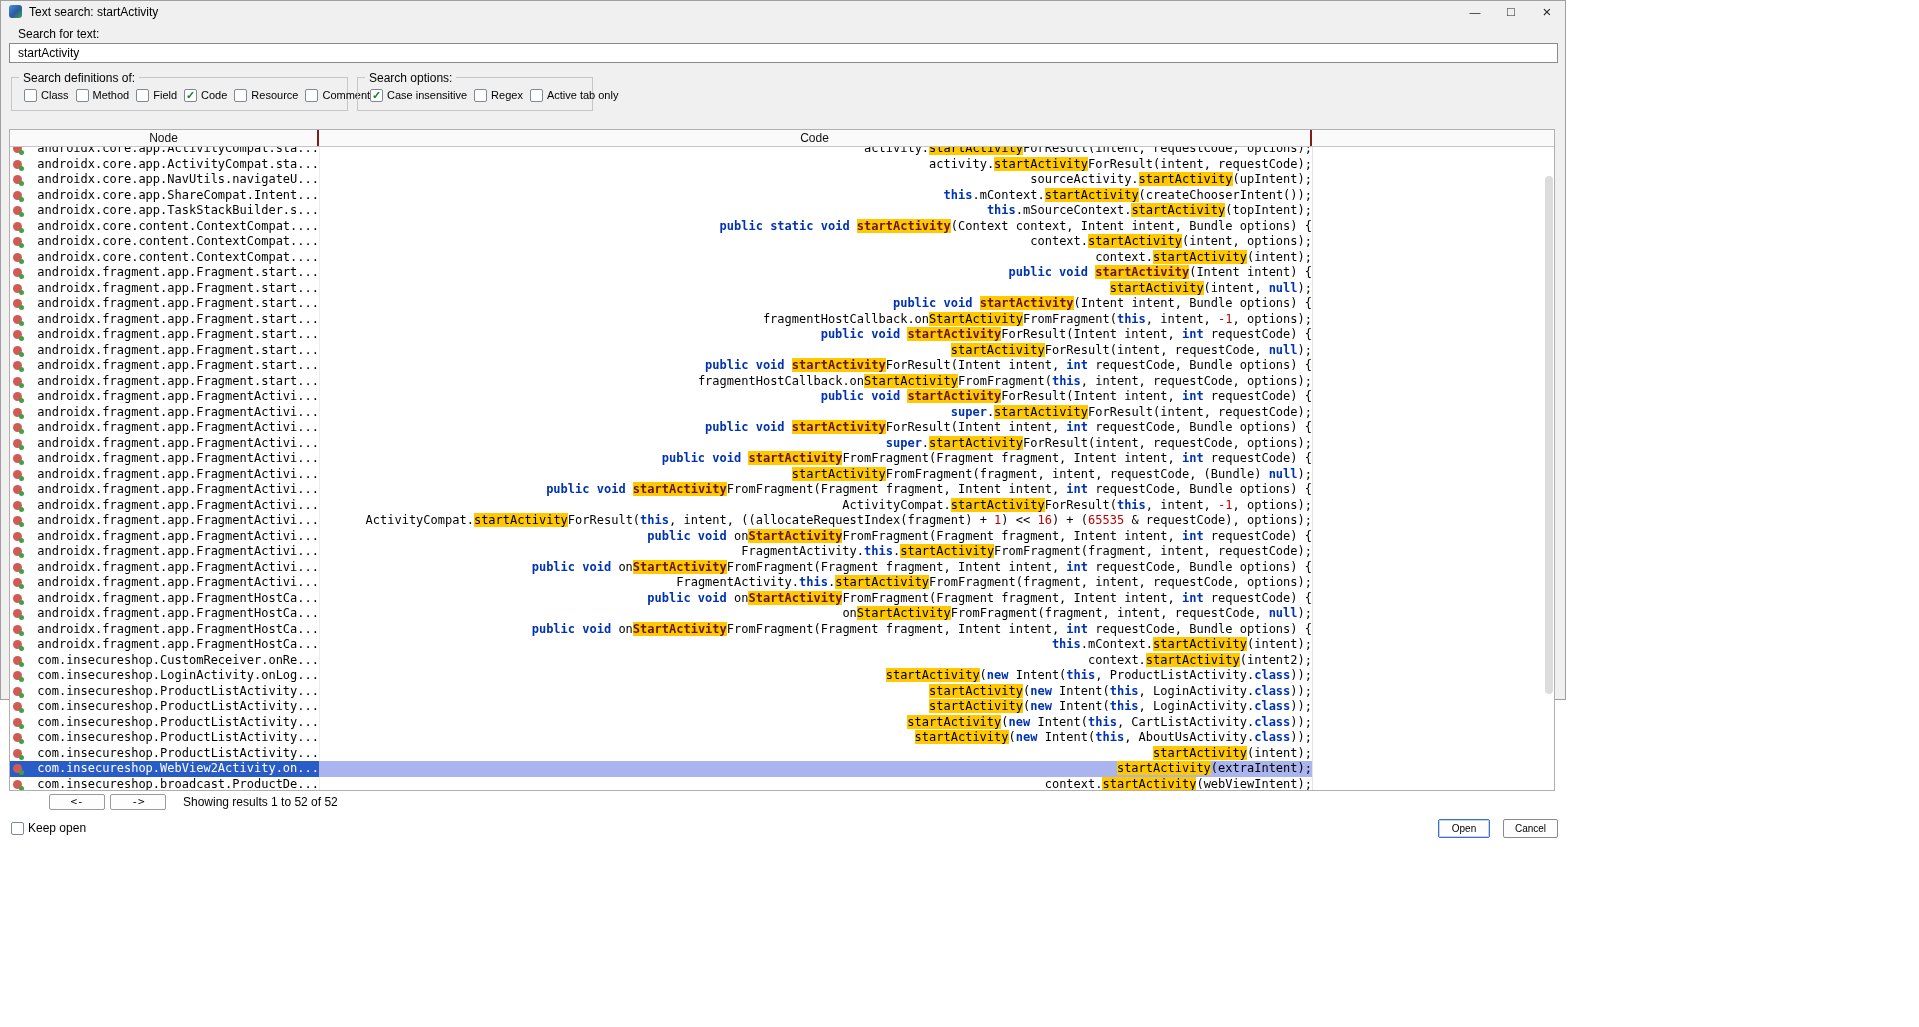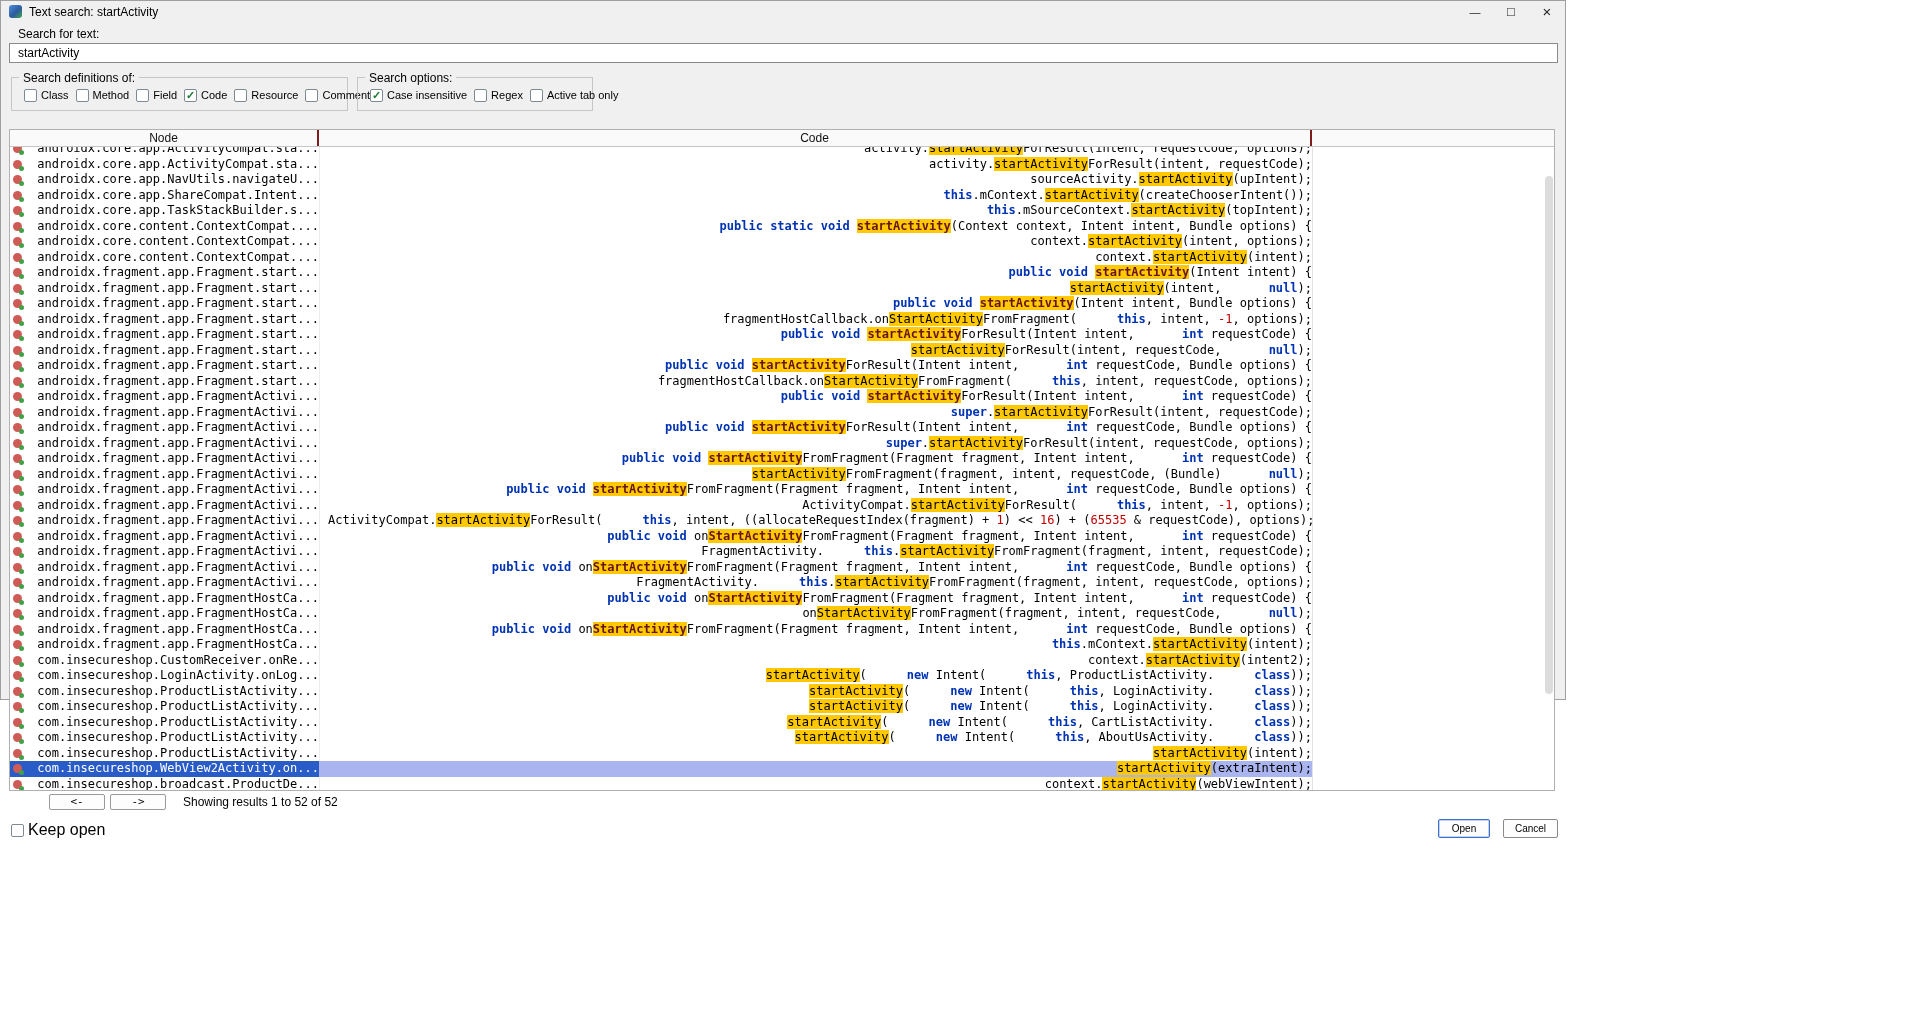--- a/index.html
+++ b/index.html
@@ -47,36 +47,36 @@
   .row { display: flex; height: 15.5px; line-height: 15.5px; font-family: "DejaVu Sans Mono", monospace;
          font-size: 12px; white-space: nowrap; background: #fff; text-align: right; }
   .cell-node { width: 309px; flex: none; position: relative; overflow: hidden; padding-left: 18px; color: #000; }
   .micon { position: absolute; left: 3px; top: 3px; width: 10px; height: 10px; }
   .micon::before { content: ""; position: absolute; left: 0; top: 0; width: 9px; height: 9px; border-radius: 50%; background: #cf5b56; }
   .micon::after { content: ""; position: absolute; right: -1px; bottom: -1px; width: 5px; height: 5px; border-radius: 50%; background: #43a047; }
   .cell-code { width: 993px; flex: none; overflow: hidden; padding-left: 8px; border-left: 1px solid #ececec; color: #000; }
   .cell-fill { flex: 1; border-left: 1px solid #e3e3e3; }
   .row.sel .cell-node { background: #2a5cc8; color: #fff; }
   .row.sel .cell-code { background: #aab4ee; border-left-color: #aab4ee; }
-  .cell-code .k { color: #0033b3; font-weight: bold; margin-left: 40px; }
+  .cell-code .k { color: #0033b3; font-weight: bold; }
   .cell-code .n { color: #c00000; }
   .cell-code .h { background: #ffc800; color: #000; }
   .cell-code .d { background: #ffc800; color: #641616; font-weight: bold; }
   .vscroll { position: absolute; right: 1px; top: 17px; width: 8px; bottom: 1px; }
   .vthumb { position: absolute; left: 0; top: 12px; width: 8px; height: 518px; background: #dcdcdc; border-radius: 4px; }
 
   
   .pagination { position: absolute; left: 48px; top: 792px; height: 18px; display: flex; align-items: center; gap: 5px; }
   .pgbtn { width: 56px; height: 16px; border: 1px solid #9a9a9a; background: #fdfdfd; border-radius: 2px;
            font-family: "DejaVu Sans Mono", monospace; font-size: 11px; line-height: 14px; text-align: center; color: #000; }
   .pg-status { margin-left: 12px; font-size: 12px; color: #000; }
 
   
   .footer-left { position: absolute; left: 10px; top: 820px; font-size: 12px; }
-  .footer-left .cb { font-size: 16px; }
+  .footer-left .cb { font-size: 12px; }
   .btn { position: absolute; top: 818px; height: 19px; background: #fdfdfd; border: 1px solid #8a8a8a; border-radius: 2px;
          font-size: 10px; line-height: 17px; text-align: center; color: #000; }
   .btn-open { left: 1437px; width: 52px; border-color: #3d6fd0; box-shadow: inset 0 0 0 1px #c2d3f0; }
   .btn-cancel { left: 1502px; width: 55px; }
 </style>
 </head>
 <body>
 
 <div class="stage">
   <div class="window">

